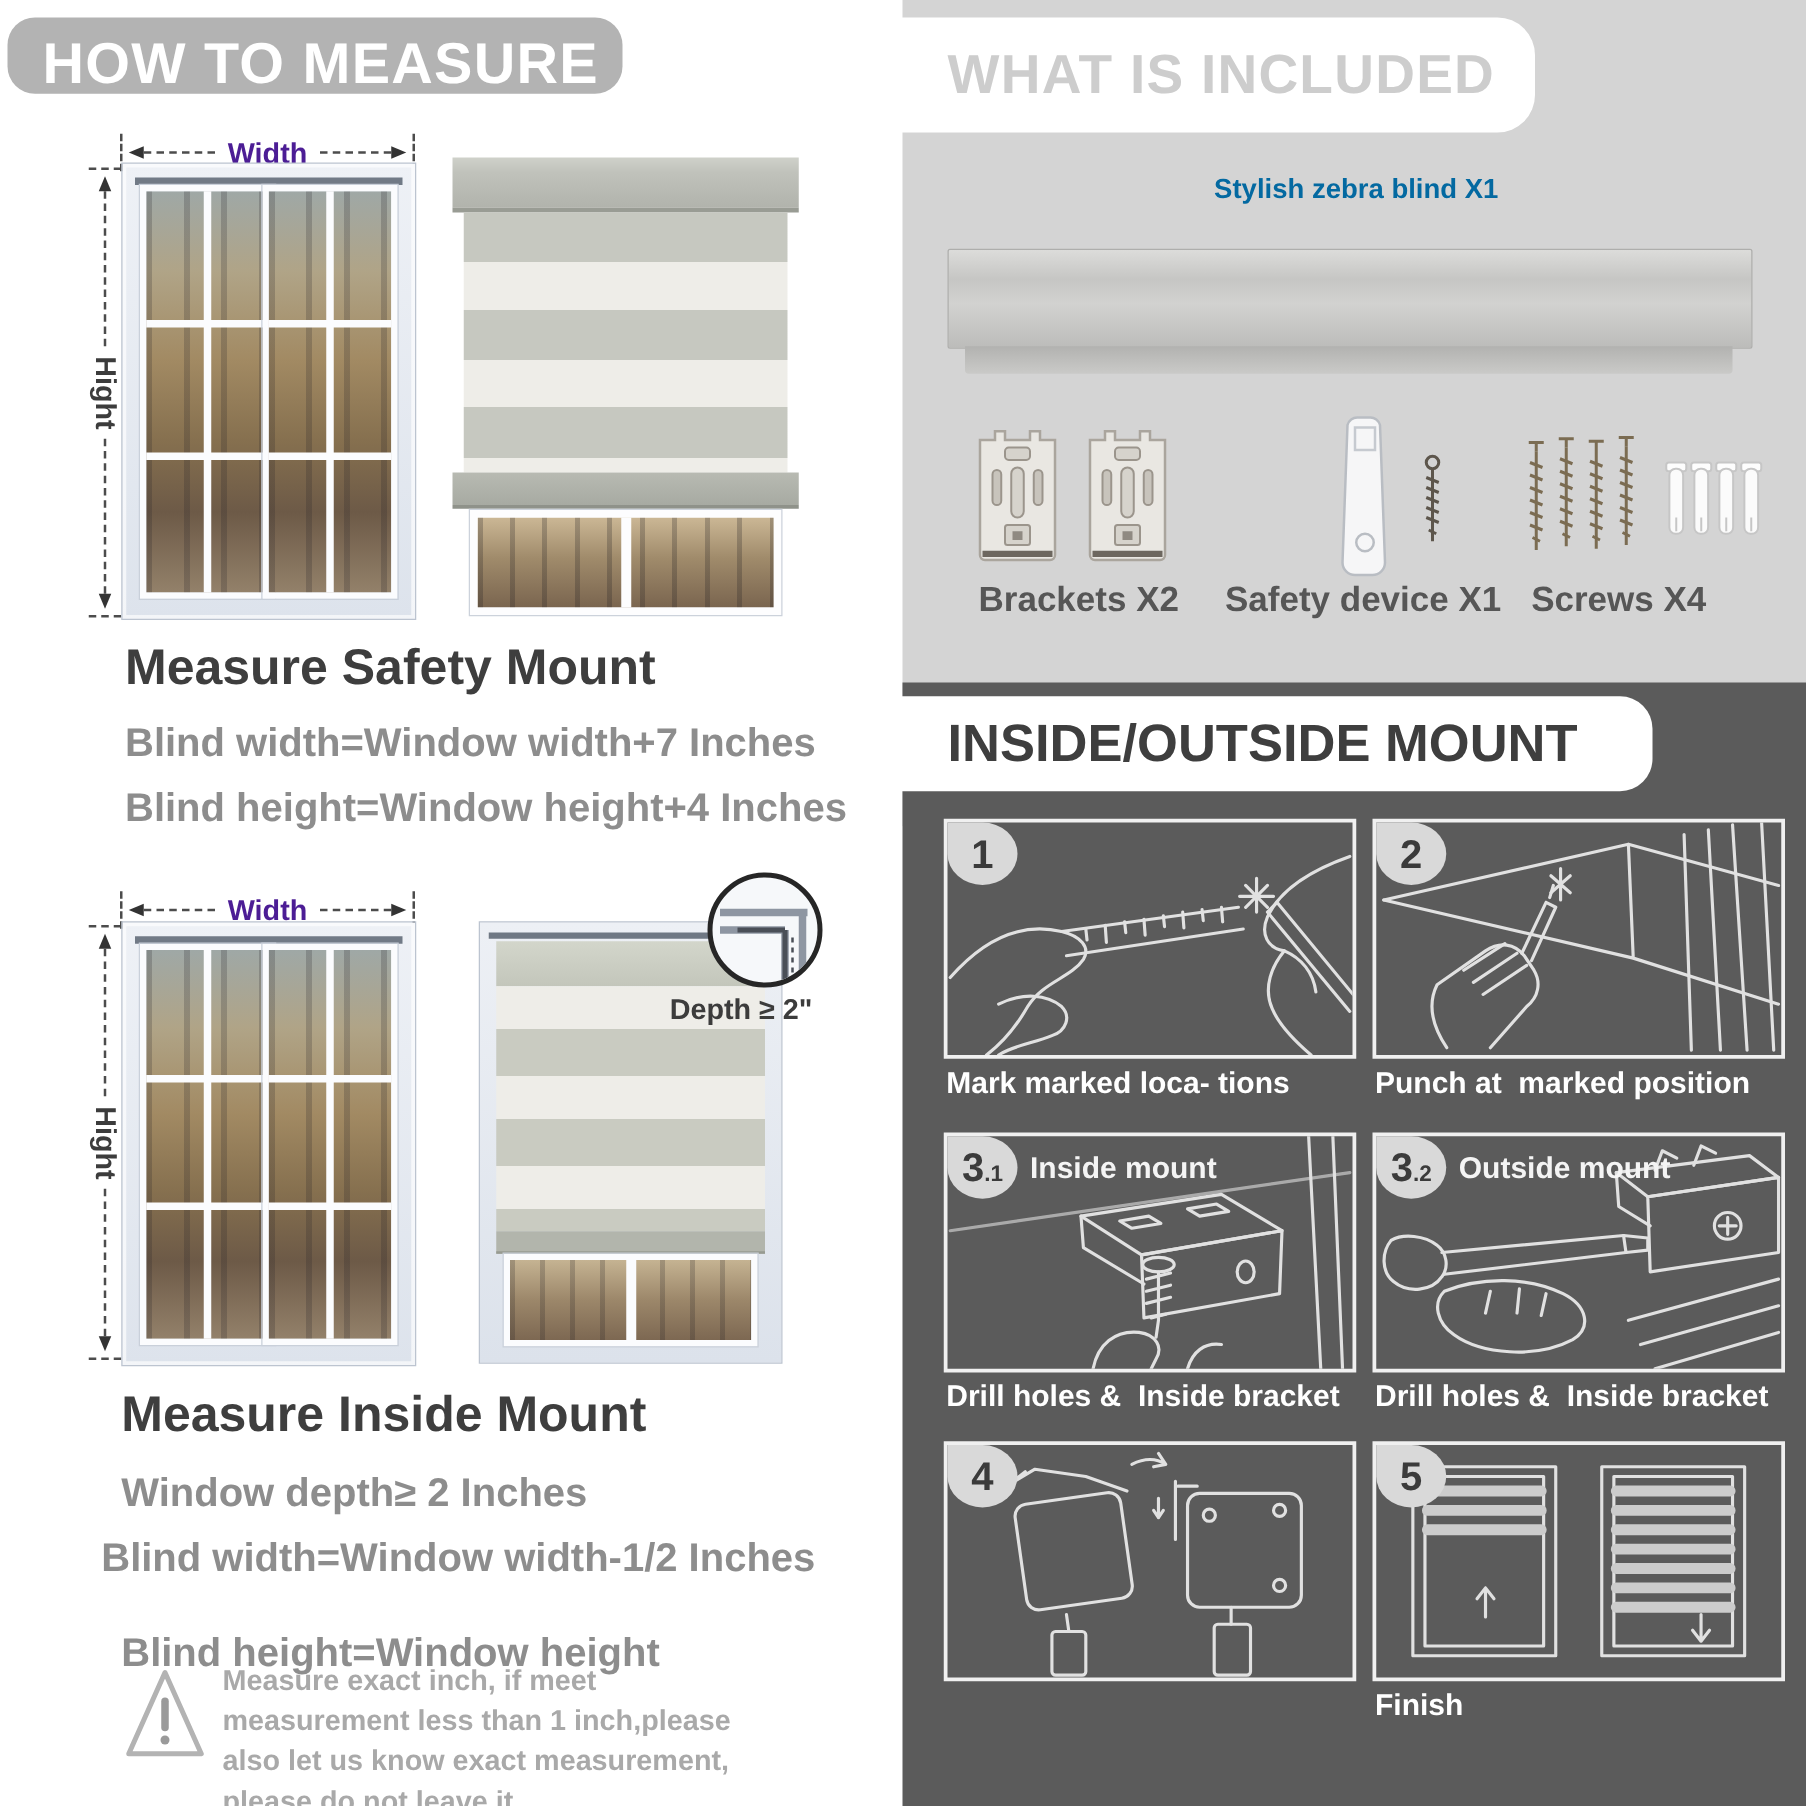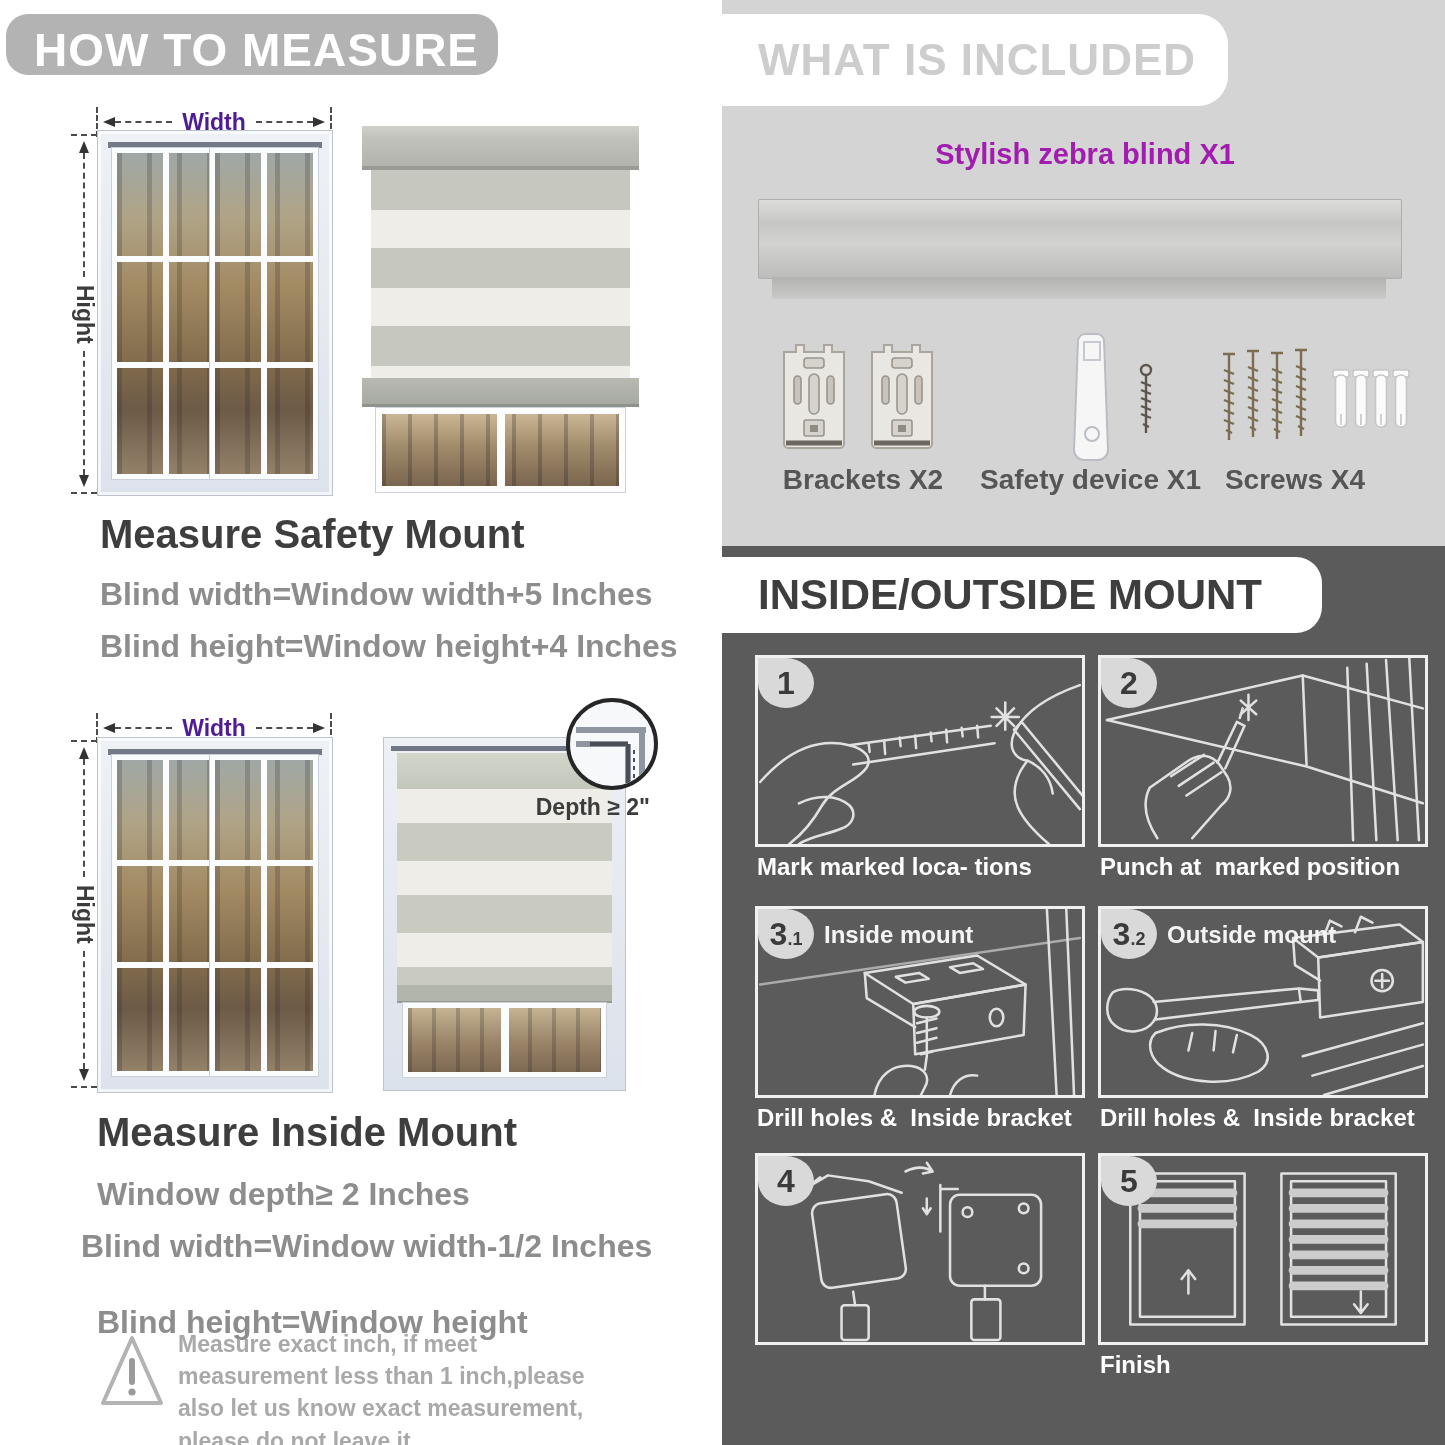--- a/index.html
+++ b/index.html
@@ -54,21 +54,21 @@
         background:repeating-linear-gradient(90deg,rgba(30,28,32,.22) 0 4px,rgba(255,255,255,0) 4px 24px),
         linear-gradient(180deg,#c5b392 0%,#9c876a 50%,#7d6852 100%);}
   .b2-bwin::after{content:'';position:absolute;left:calc(50% - 4px);top:0;bottom:0;width:8px;background:#fbfcfe;}
   .mag{border-radius:50%;border:4px solid #262626;background:#f6f8fa;overflow:hidden;z-index:5;}
   .depth-label{font-size:23px;font-weight:bold;color:#3c3c3c;text-align:right;white-space:pre;}
   
   .right-top{left:722px;top:0;width:723px;height:661px;background:#d4d4d4;}
   .right-bottom{left:722px;top:546px;width:723px;height:899px;background:#5b5b5b;}
   .wbox1{position:absolute;left:-22px;top:14px;width:528px;height:92px;background:#fff;border-radius:0 30px 30px 0;
          color:#cdcdcd;font-size:44px;font-weight:bold;letter-spacing:1px;line-height:92px;padding-left:58px;box-sizing:border-box;}
-  .product{position:absolute;left:113px;top:138px;width:500px;text-align:center;font-size:29px;font-weight:bold;color:#a21caf;}
+  .product{position:absolute;left:113px;top:138px;width:500px;text-align:center;font-size:22px;font-weight:bold;color:#0369a1;}
   .headrail{position:absolute;left:36px;top:199px;width:642px;height:78px;border:1px solid #aeaeac;border-radius:2px;
             background:linear-gradient(180deg,#dcdcda 0%,#c6c6c4 30%,#d2d2d0 55%,#bcbcba 100%);}
   .headrail-step{position:absolute;left:50px;top:277px;width:614px;height:22px;background:linear-gradient(180deg,#b2b2b0,#cacac8);border-radius:0 0 3px 3px;}
   .item-label{position:absolute;text-align:center;font-size:28px;font-weight:bold;color:#565656;white-space:pre;}
   .wbox2{position:absolute;left:-22px;top:11px;width:622px;height:76px;background:#fff;border-radius:0 26px 26px 0;
          color:#3e3e3e;font-size:42px;font-weight:bold;line-height:76px;padding-left:58px;box-sizing:border-box;}
   .step{position:absolute;width:330px;height:192px;border:3px solid #f0f0f0;box-sizing:border-box;background:#5b5b5b;}
   .step svg.art{position:absolute;inset:0;width:100%;height:100%;}
   .badge{position:absolute;left:0;top:0;width:56px;height:50px;background:#d9d9d9;border-radius:0 50% 50% 50%;
          display:flex;align-items:center;justify-content:center;z-index:2;}
@@ -119,21 +119,21 @@
   </div>
 
   <div class="abs" style="left:362px;top:124px;width:277px;height:368px;">
     <div class="valance"></div>
     <div class="fabric1"></div>
     <div class="rail1"></div>
     <div class="bwin"></div>
   </div>
 
   <div class="abs h-measure" style="left:100px;top:512px;">Measure Safety Mount</div>
-  <div class="abs f-line" style="left:100px;top:576px;">Blind width=Window width+5 Inches</div>
+  <div class="abs f-line" style="left:100px;top:576px;">Blind width=Window width+7 Inches</div>
   <div class="abs f-line" style="left:100px;top:628px;">Blind height=Window height+4 Inches</div>
 
   <div class="abs dimw" style="left:96px;top:712px;width:236px;">
     <i class="tickv"></i>
       <i class="ah l"></i>
       <i class="dash"></i>
     <b class="dlabel">Width</b>
     <i class="dash"></i>
       <i class="ah r"></i>
       <i class="tickv"></i>

